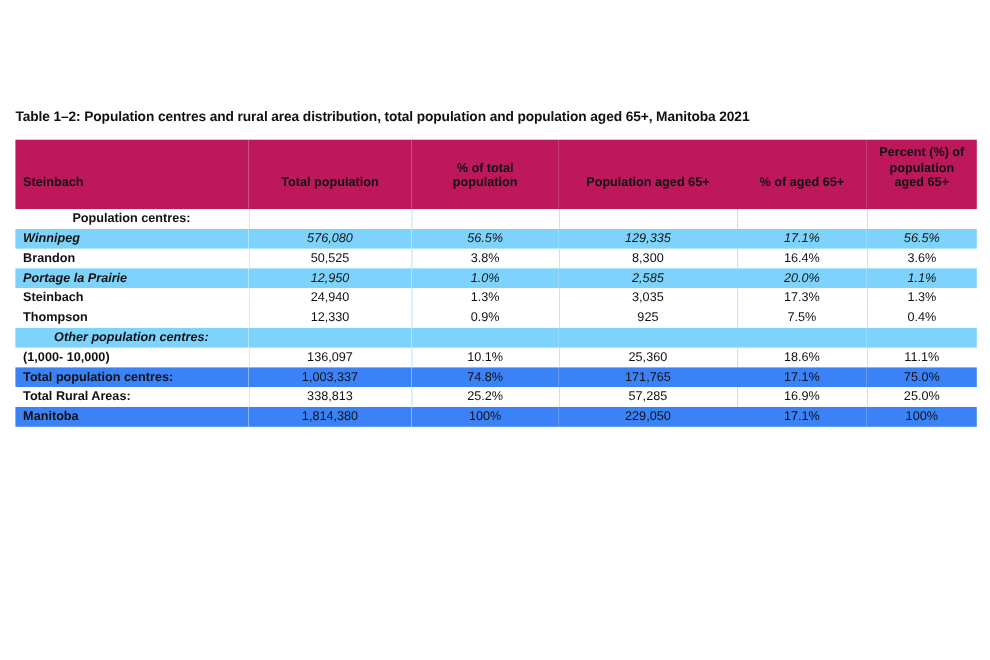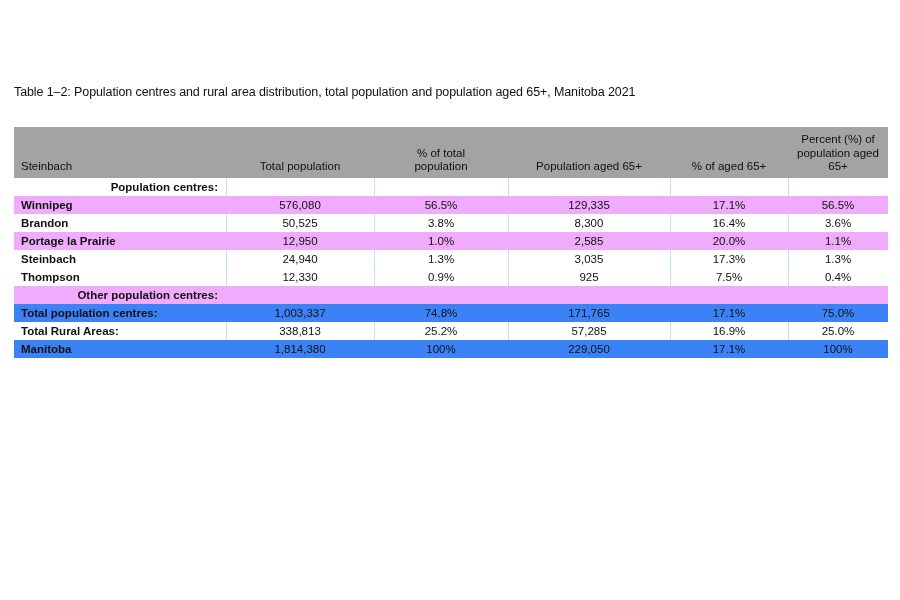--- a/index.html
+++ b/index.html
@@ -18,23 +18,23 @@
   .page {
     position: relative;
     width: 900px;
     height: 600px;
     box-sizing: border-box;
   }
 
   .table-title {
     position: absolute;
     left: 14px;
-    top: 85px;
+    top: 99px;
     font-size: 12.5px;
-    font-weight: normal;
+    font-weight: bold;
     color: #111111;
     letter-spacing: -0.1px;
     white-space: nowrap;
   }
 
   .table-wrap {
     position: absolute;
     left: 14px;
     top: 127px;
     width: 874px;
@@ -50,26 +50,26 @@
 
   table.data-table col.c-loc   { width: 212px; }
   table.data-table col.c-tot   { width: 148px; }
   table.data-table col.c-pct   { width: 134px; }
   table.data-table col.c-a65   { width: 162px; }
   table.data-table col.c-pa65  { width: 118px; }
   table.data-table col.c-ppa65 { width: 100px; }
 
   
   thead th {
-    background: #a3a3a3;
+    background: #be185d;
     color: #111111;
-    font-weight: normal;
+    font-weight: bold;
     font-size: 11.5px;
     vertical-align: bottom;
-    padding: 0 8px 5px 8px;
+    padding: 0 8px 17px 8px;
     height: 46px;
     line-height: 1.15;
     border: 0;
   }
   thead th.h-loc {
     text-align: left;
     padding-left: 7px;
   }
   thead th.h-num {
     text-align: center;
@@ -89,32 +89,32 @@
     font-weight: bold;
     padding-left: 7px;
   }
   tbody td.c-num {
     text-align: center;
     font-weight: normal;
   }
 
   
   tr.rt-white td { background: #ffffff; }
-  tr.rt-blue   td { background: #f0abfc; }
+  tr.rt-blue   td { background: #7dd3fc; font-style: italic; }
   tr.rt-orange td { background: #3b82f6; }
 
   
   tr.rt-white td.tick {
     box-shadow: inset 1px 0 0 #bfe4f5;
   }
 
   
   tr.section td {
     font-weight: bold;
-    text-align: right;
+    text-align: center;
     margin-left: 39px;
   }
 </style>
 </head>
 <body>
 
 <div class="page">
 
   <div class="table-title">Table 1–2: Population centres and rural area distribution, total population and population aged 65+, Manitoba 2021</div>
 
@@ -194,20 +194,28 @@
             <td class="c-num tick">0.4%</td>
           </tr>
           <tr class="rt-blue section">
             <td class="c-label">Other population centres:</td>
             <td class="c-num tick"></td>
             <td class="c-num tick"></td>
             <td class="c-num tick"></td>
             <td class="c-num tick"></td>
             <td class="c-num tick"></td>
           </tr>
+          <tr class="rt-white">
+            <td class="c-label">(1,000- 10,000)</td>
+            <td class="c-num tick">136,097</td>
+            <td class="c-num tick">10.1%</td>
+            <td class="c-num tick">25,360</td>
+            <td class="c-num tick">18.6%</td>
+            <td class="c-num tick">11.1%</td>
+          </tr>
           <tr class="rt-orange">
             <td class="c-label">Total population centres:</td>
             <td class="c-num tick">1,003,337</td>
             <td class="c-num tick">74.8%</td>
             <td class="c-num tick">171,765</td>
             <td class="c-num tick">17.1%</td>
             <td class="c-num tick">75.0%</td>
           </tr>
           <tr class="rt-white">
             <td class="c-label">Total Rural Areas:</td>

